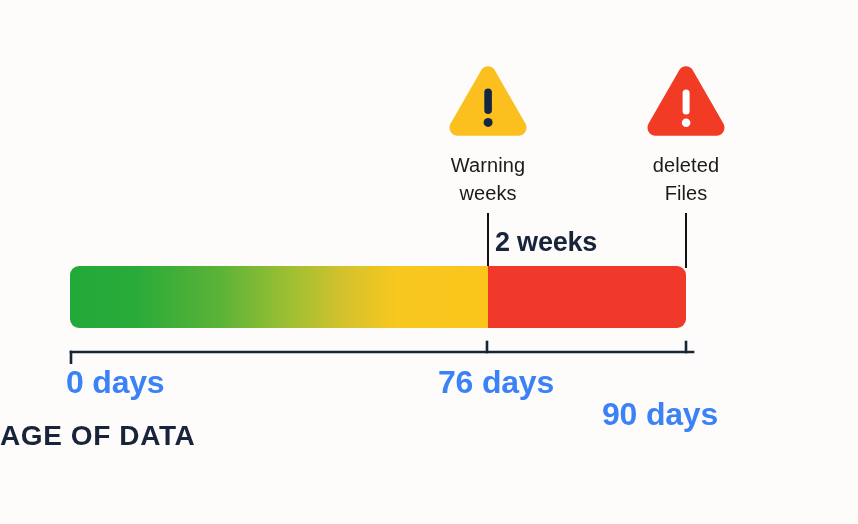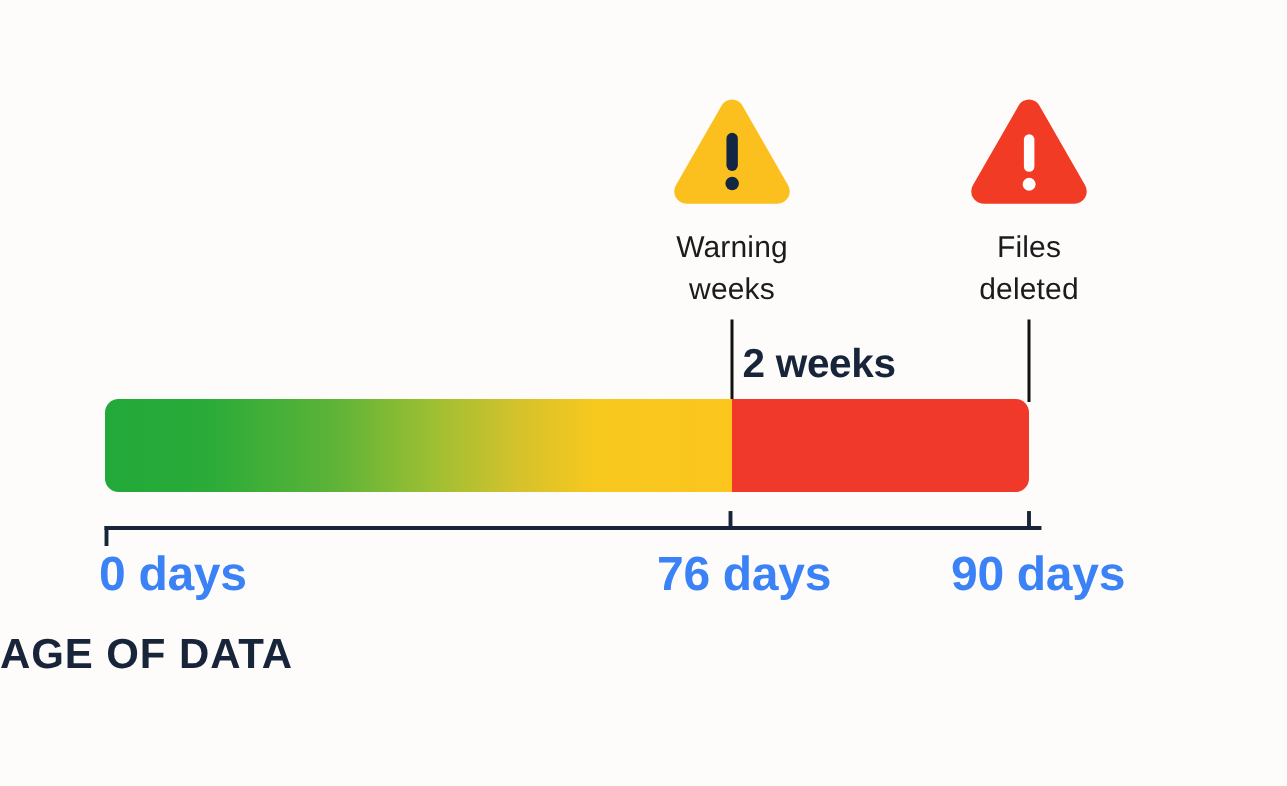--- a/index.html
+++ b/index.html
@@ -112,21 +112,21 @@
     position: absolute;
     top: 364px;
     font-size: 32px;
     font-weight: 700;
     color: #3b82f6;
     letter-spacing: -0.2px;
     white-space: nowrap;
   }
   #label-0   { left: 66px; }
   #label-76  { left: 438px; }
-  #label-90  { left: 634px; }
+  #label-90  { left: 602px; margin-top: 32px; }
 
   
   #title {
     position: absolute;
     left: 0;
     top: 420px;
     width: 670px;
     font-size: 28px;
     font-weight: 700;
     color: #17243a;
@@ -154,22 +154,22 @@
 
   <div class="marker" id="marker-deleted">
     <span class="tri-wrap">
       <svg viewBox="0 0 82 78" width="82" height="78" aria-hidden="true">
         <path d="M34.2 6.2 L3.6 59.5 a8.2 8.2 0 0 0 7.1 12.3 L71.3 71.8 a8.2 8.2 0 0 0 7.1 -12.3 L47.8 6.2 a7.9 7.9 0 0 0 -13.6 0 Z" fill="#f23b25"></path>
         <rect x="37.6" y="25.5" width="7.0" height="25.0" rx="3.5" fill="#ffffff"></rect>
         <circle cx="41.1" cy="58.8" r="4.3" fill="#ffffff"></circle>
       </svg>
     </span>
     <div class="caption">
+      <span class="caption-line">deleted</span>
       <span class="caption-line">Files</span>
-      <span class="caption-line">deleted</span>
     </div>
   </div>
 
   <div class="leader-line" id="leader-warning"></div>
   <div class="leader-line" id="leader-deleted"></div>
 
   <div id="span-label">2 weeks</div>
 
   <div id="bar">
     <div id="bar-green-yellow"></div>

